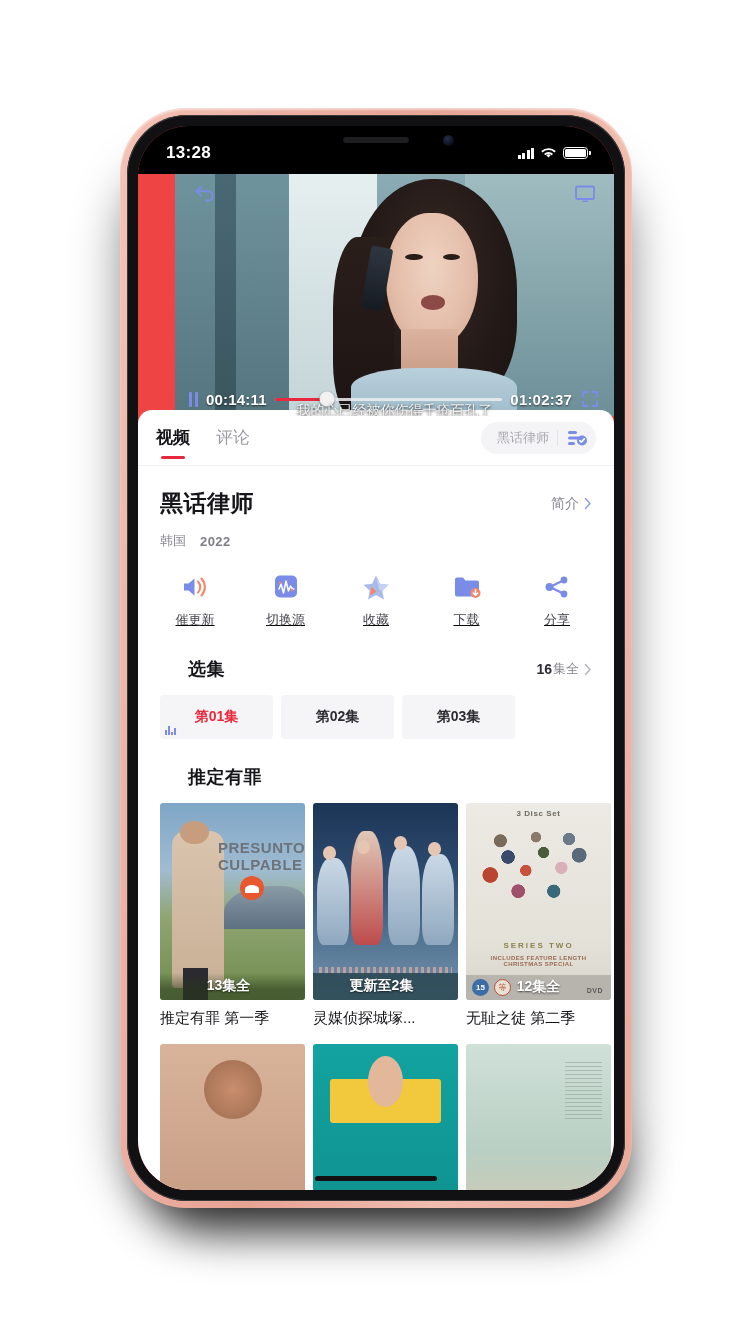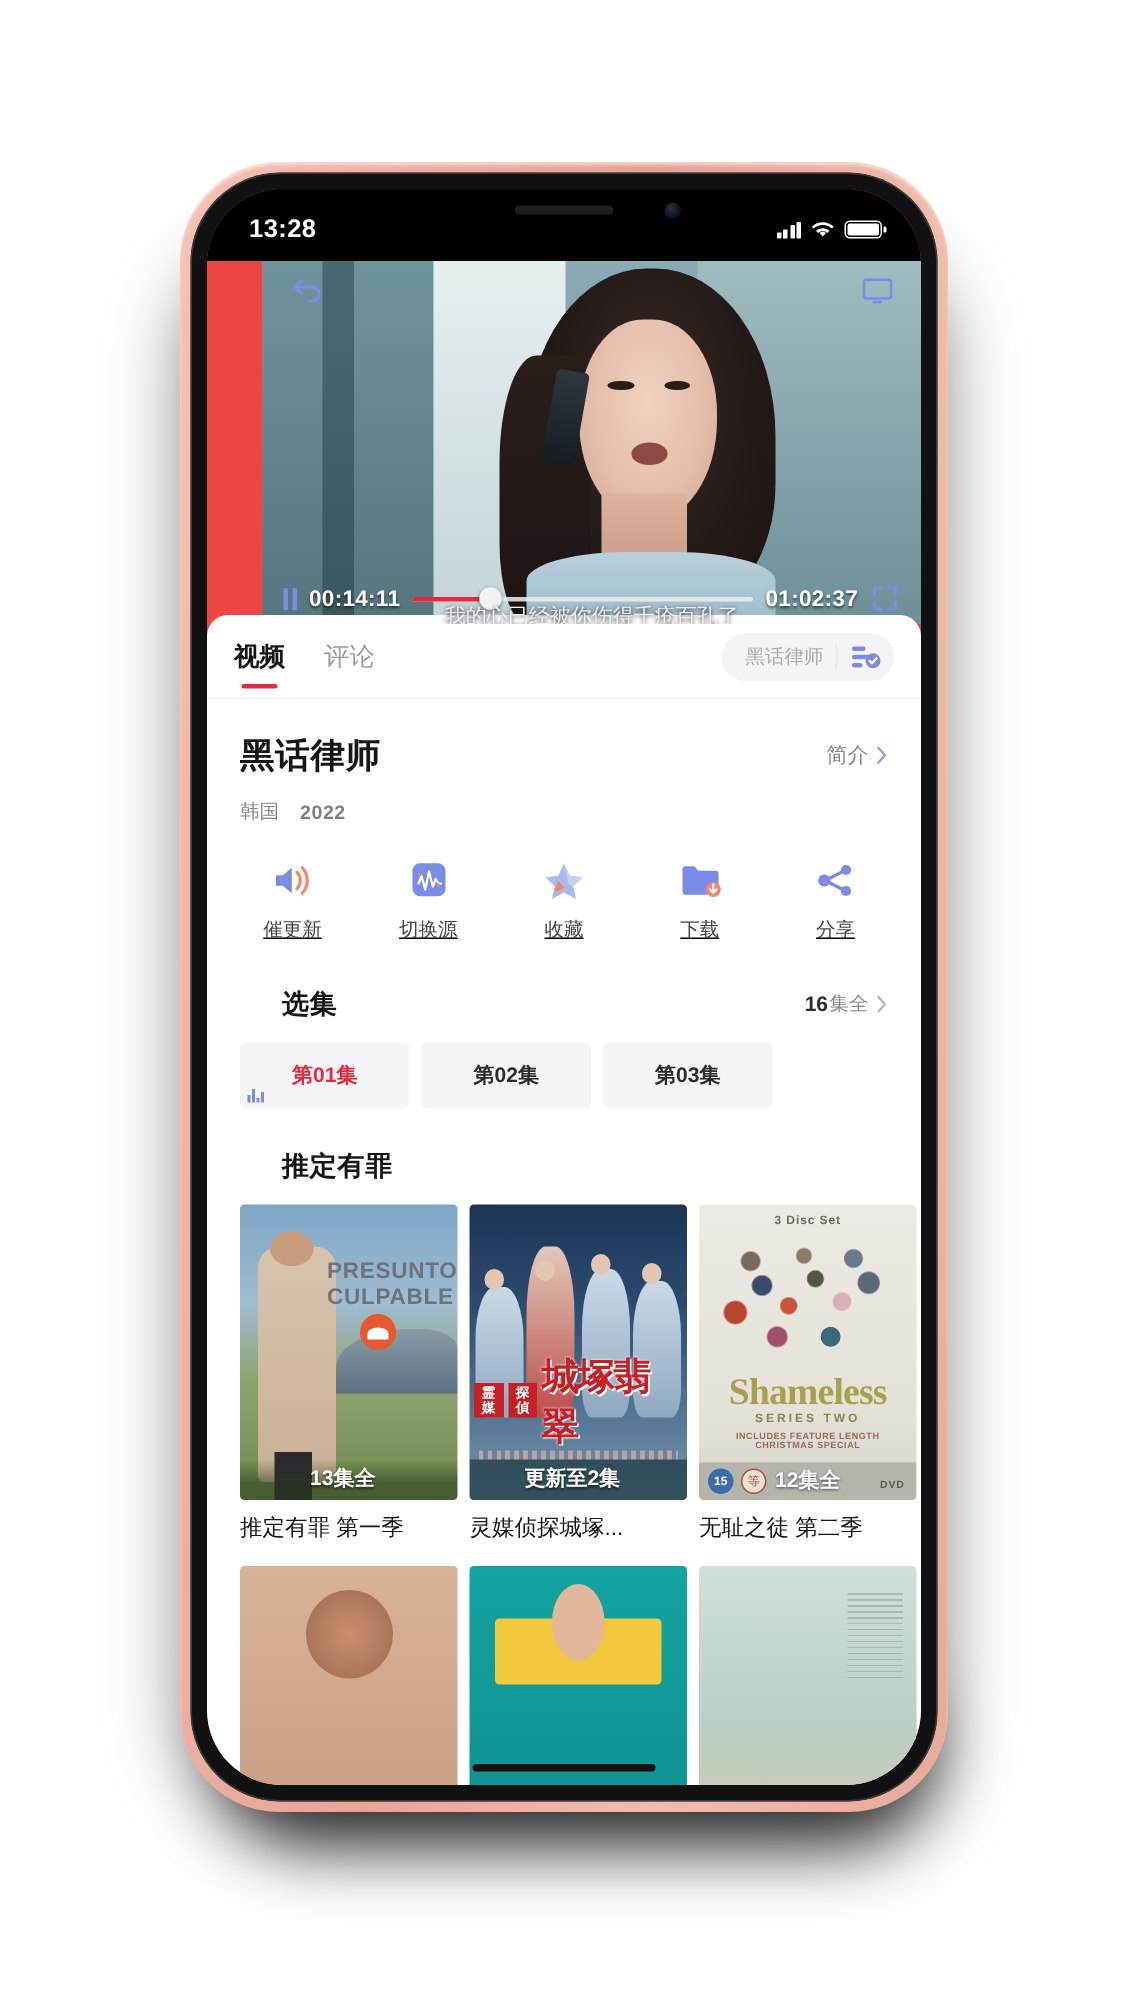--- a/index.html
+++ b/index.html
@@ -634,36 +634,30 @@
             <div class="rec-card">
               <div class="poster p2">
                 <div class="fig f1"></div>
                     <div class="fig f2"></div>
                 <div class="fig f3"></div>
                     <div class="fig f4"></div>
                 <div class="head2" style="left:7%;top:22%"></div>
                 <div class="head2" style="left:30%;top:19%"></div>
                 <div class="head2" style="left:56%;top:17%"></div>
                 <div class="head2" style="left:79%;top:20%"></div>
-                <div class="redtxt">
-                  <span class="sq">霊媒</span>
-                  <span class="sq">探偵</span>
-                  <span class="big">城塚翡翠</span>
-                </div>
                 <div class="romaji"></div>
                 <div class="badge">更新至2集</div>
               </div>
               <div class="rec-title">灵媒侦探城塚...</div>
             </div>
 
             <div class="rec-card">
               <div class="poster p3">
                 <div class="top3">3 Disc Set</div>
                 <div class="crowd"></div>
-                <div class="sh">Shameless</div>
                 <div class="st">SERIES TWO</div>
                 <div class="incl">INCLUDES FEATURE LENGTH CHRISTMAS SPECIAL</div>
                 <div class="rt1">15</div>
                 <div class="rt2">等</div>
                 <div class="dvd">DVD</div>
                 <div class="badge">12集全</div>
               </div>
               <div class="rec-title">无耻之徒  第二季</div>
             </div>
           </div>

